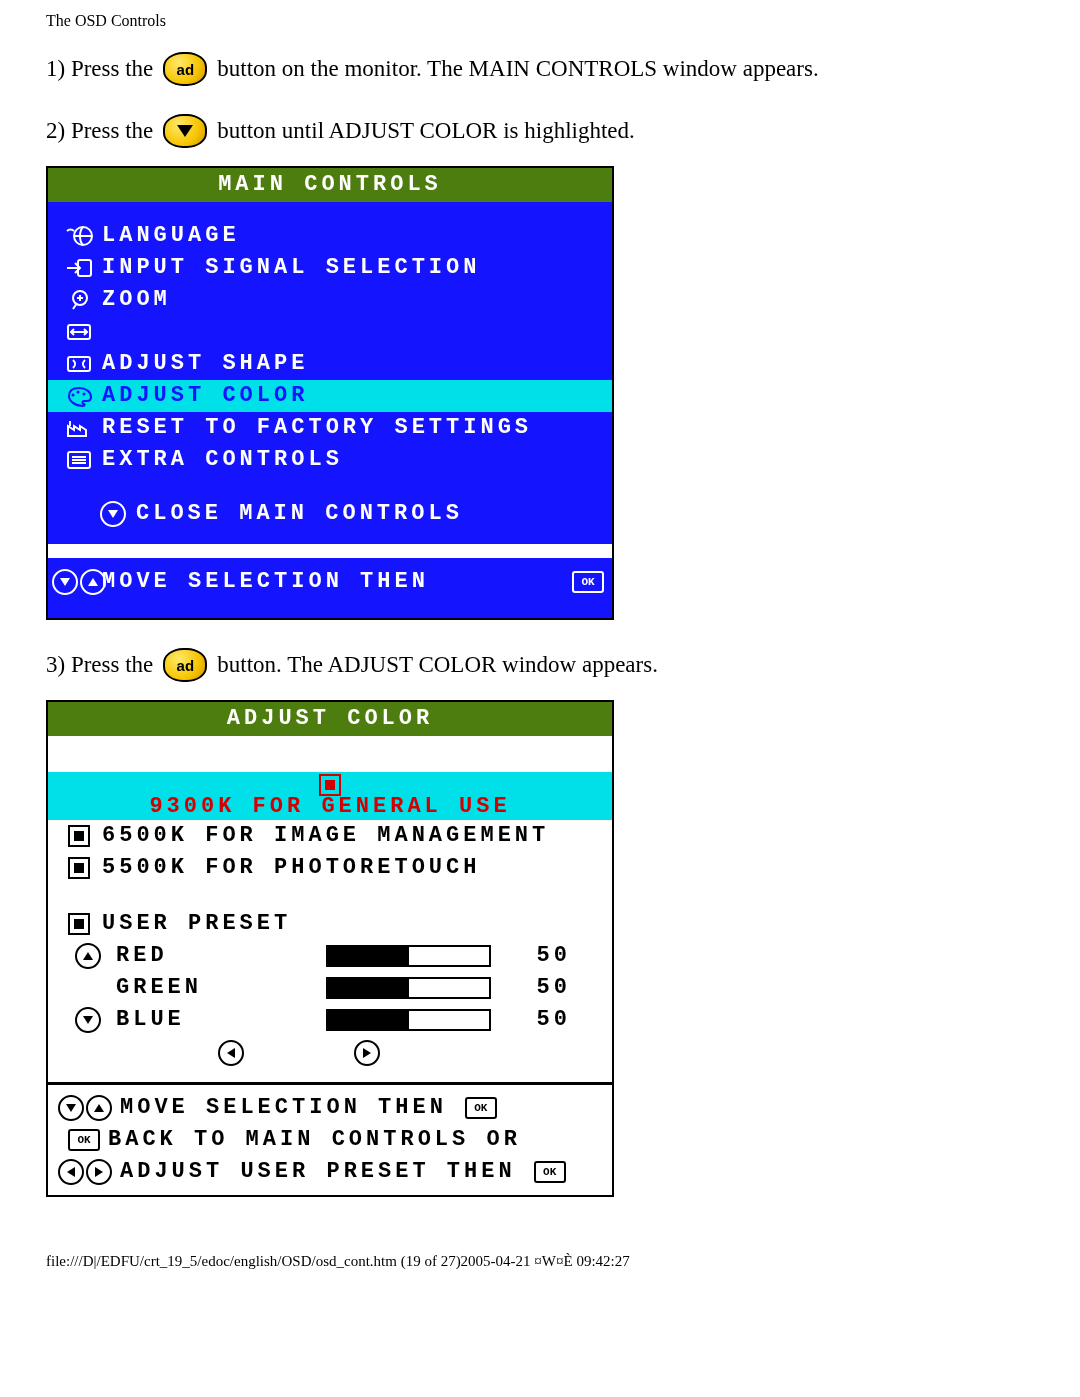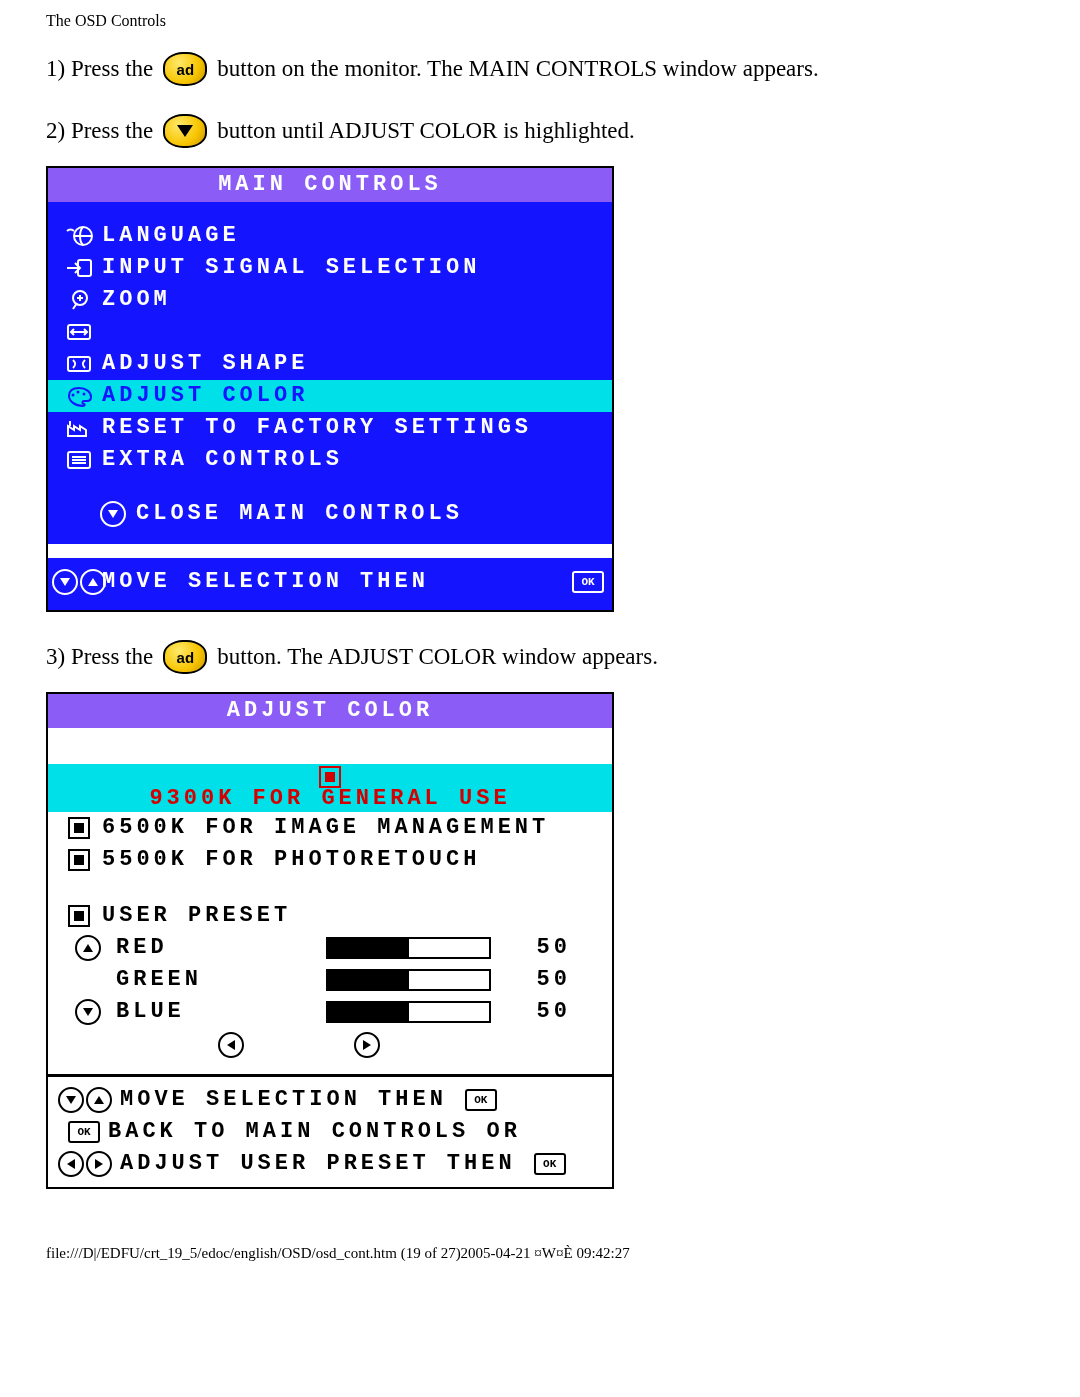--- a/index.html
+++ b/index.html
@@ -51,29 +51,29 @@
     width: 564px;
     margin: 18px 0 28px 0;
     font-family: "Courier New", monospace;
     font-weight: bold;
     letter-spacing: 4px;
     font-size: 22px;
     line-height: 1.0;
     border: 2px solid #000;
   }
   .osd-title {
-    background: #8b5cf6;
+    background: #4d7c0f;
     color: #fff;
     text-align: center;
     padding: 6px 0;
   }
   .osd-body-blue {
     background: #1414ff;
     color: #fff;
-    padding: 18px 0 12px 0;
+    padding: 18px 0 20px 0;
   }
   .osd-body-white {
     background: #fff;
     color: #000;
     padding: 18px 0 6px 0;
   }
   .osd-row {
     display: flex;
     align-items: center;
     padding: 2px 8px;

